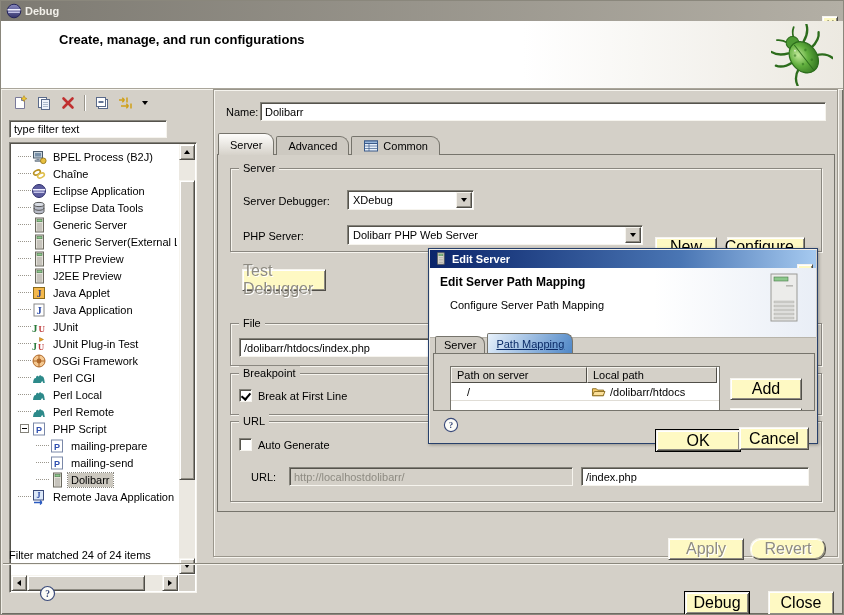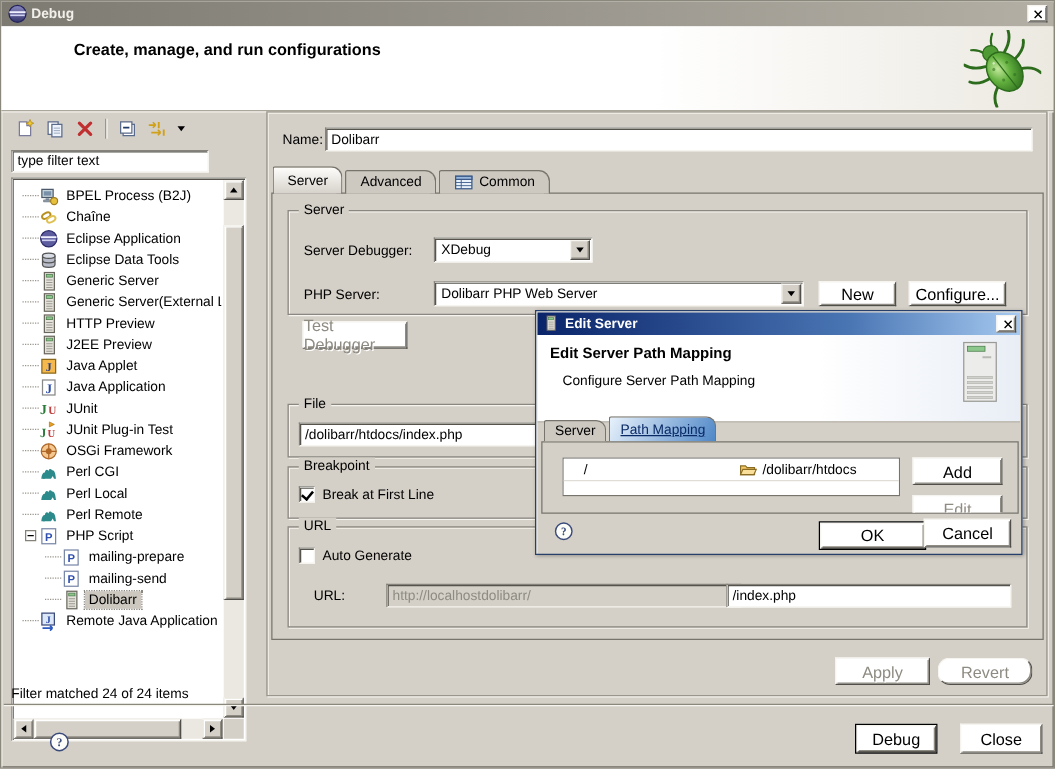--- a/index.html
+++ b/index.html
@@ -5,23 +5,23 @@
   html,body{margin:0;padding:0;background:#c8c4bc;}
   *{box-sizing:border-box;}
   .window{position:relative;width:844px;height:615px;background:#d4d0c8;
     font-family:"Liberation Sans",sans-serif;font-size:11px;color:#000;overflow:hidden;
     border:1px solid #8a877c;box-shadow:inset 1px 1px 0 #efede6, inset -1px -1px 0 #6e6c64;}
 
   
   .raised{background:#d4d0c8;border:1px solid;border-color:#f6f4ee #504e48 #504e48 #f6f4ee;
     box-shadow:inset 1px 1px 0 #fff, inset -1px -1px 0 #8e8b82;}
   .btn{position:absolute;display:flex;align-items:center;justify-content:center;
-    background:#ffffff;font-size:13px;color:#000;cursor:default;
+    background:#fef9c3;font-size:16px;color:#000;cursor:default;
     border:1px solid;border-color:#f6f4ee #504e48 #504e48 #f6f4ee;
-    box-shadow:inset 1px 1px 0 #fff, inset -1px -1px 0 #8e8b82;}
+    box-shadow:inset 1px 1px 0 #fff, inset -1px -1px 0 #8e8b82;margin-top:12px;}
   .btn.default{border-color:#000;
     box-shadow:inset 1px 1px 0 #f6f4ee, inset -1px -1px 0 #504e48, inset 2px 2px 0 #fff, inset -2px -2px 0 #8e8b82;}
   .btn.disabled{color:#8e8b82;text-shadow:1px 1px 0 #fff;}
   .sunken-field{position:absolute;background:#fff;font-size:11px;color:#000;
     font-family:"Liberation Sans",sans-serif;
     border:1px solid;border-color:#84827a #f6f4ee #f6f4ee #84827a;
     box-shadow:inset 1px 1px 0 #55534c;padding:2px 4px;outline:none;}
   .sunken-field.gray{background:#d4d0c8;color:#8e8b82;}
   .group{position:absolute;border:1px solid #8a8780;
     box-shadow:1px 1px 0 #f6f4ee, inset 1px 1px 0 #f6f4ee;}
@@ -564,21 +564,21 @@
       <span class="legend">Breakpoint</span>
       <span class="checkbox checked" style="left:8px;top:15px;"></span>
       <span class="flabel" style="left:27px;top:16px;">Break at First Line</span>
     </div>
 
     <div class="group" style="left:16px;top:331px;width:592px;height:81px;">
       <span class="legend">URL</span>
       <span class="checkbox" style="left:8px;top:16px;"></span>
       <span class="flabel" style="left:27px;top:17px;">Auto Generate</span>
       <span class="flabel" style="left:20px;top:49px;">URL:</span>
-      <input class="sunken-field gray" style="left: 58px; top: 45px; width: 284px; height: 19px; margin-left: 20px;" disabled="" value="http://localhostdolibarr/">
+      <input class="sunken-field gray" style="left: 58px; top: 45px; width: 284px; height: 19px;" disabled="" value="http://localhostdolibarr/">
       <input class="sunken-field" style="left: 350px; top: 45px; width: 228px; height: 19px;" value="/index.php">
     </div>
 
     <div class="btn disabled" style="left:454px;top:436px;width:76px;height:22px;">Apply</div>
     <div class="btn disabled" style="left:536px;top:436px;width:76px;height:22px;border-radius:10px;">Revert</div>
   </div>
 
   <div class="edit-dialog">
     <div class="dtitle">
       <span class="icon sm13" id="dlg-icon">
@@ -610,20 +610,24 @@
             <rect x="8" y="40" width="20" height="2" fill="#d0d0cc" stroke="#a8a8a4" stroke-width="0.4"></rect>
             <rect x="8" y="44" width="20" height="2" fill="#d0d0cc" stroke="#a8a8a4" stroke-width="0.4"></rect>
           </svg></span>
     </div>
     <div class="tabbar dlg-tabs" id="dlg-tabs">
         <div class="dtab">Server</div>
         <div class="dtab selected">Path Mapping</div>
       </div>
     <div class="dcontent">
       <div class="ptable" id="mapping-table">
+          <div class="hrow">
+            <div class="hcell" style="width:136px">Path on server</div>
+            <div class="hcell" style="width:130px">Local path</div>
+          </div>
           <div class="brow">
             <div class="bcell" style="width:136px;padding-left:16px">/</div>
             <div class="bcell" style="width:130px;padding-left:4px">
               <span class="icon sm15">
                 <svg viewBox="0 0 16 14">
                   <path d="M1.5,11.5 L1.5,4 h4.2 l1.4,1.5 h6.4 l0,6 z" fill="#f4c868" stroke="#8a6d22"></path>
                   <path d="M1.5,11.5 L3.5,7 h11.5 l-2,4.5 z" fill="#fadf9a" stroke="#8a6d22"></path>
                 </svg>
               </span>
               <span>/dolibarr/htdocs</span>

